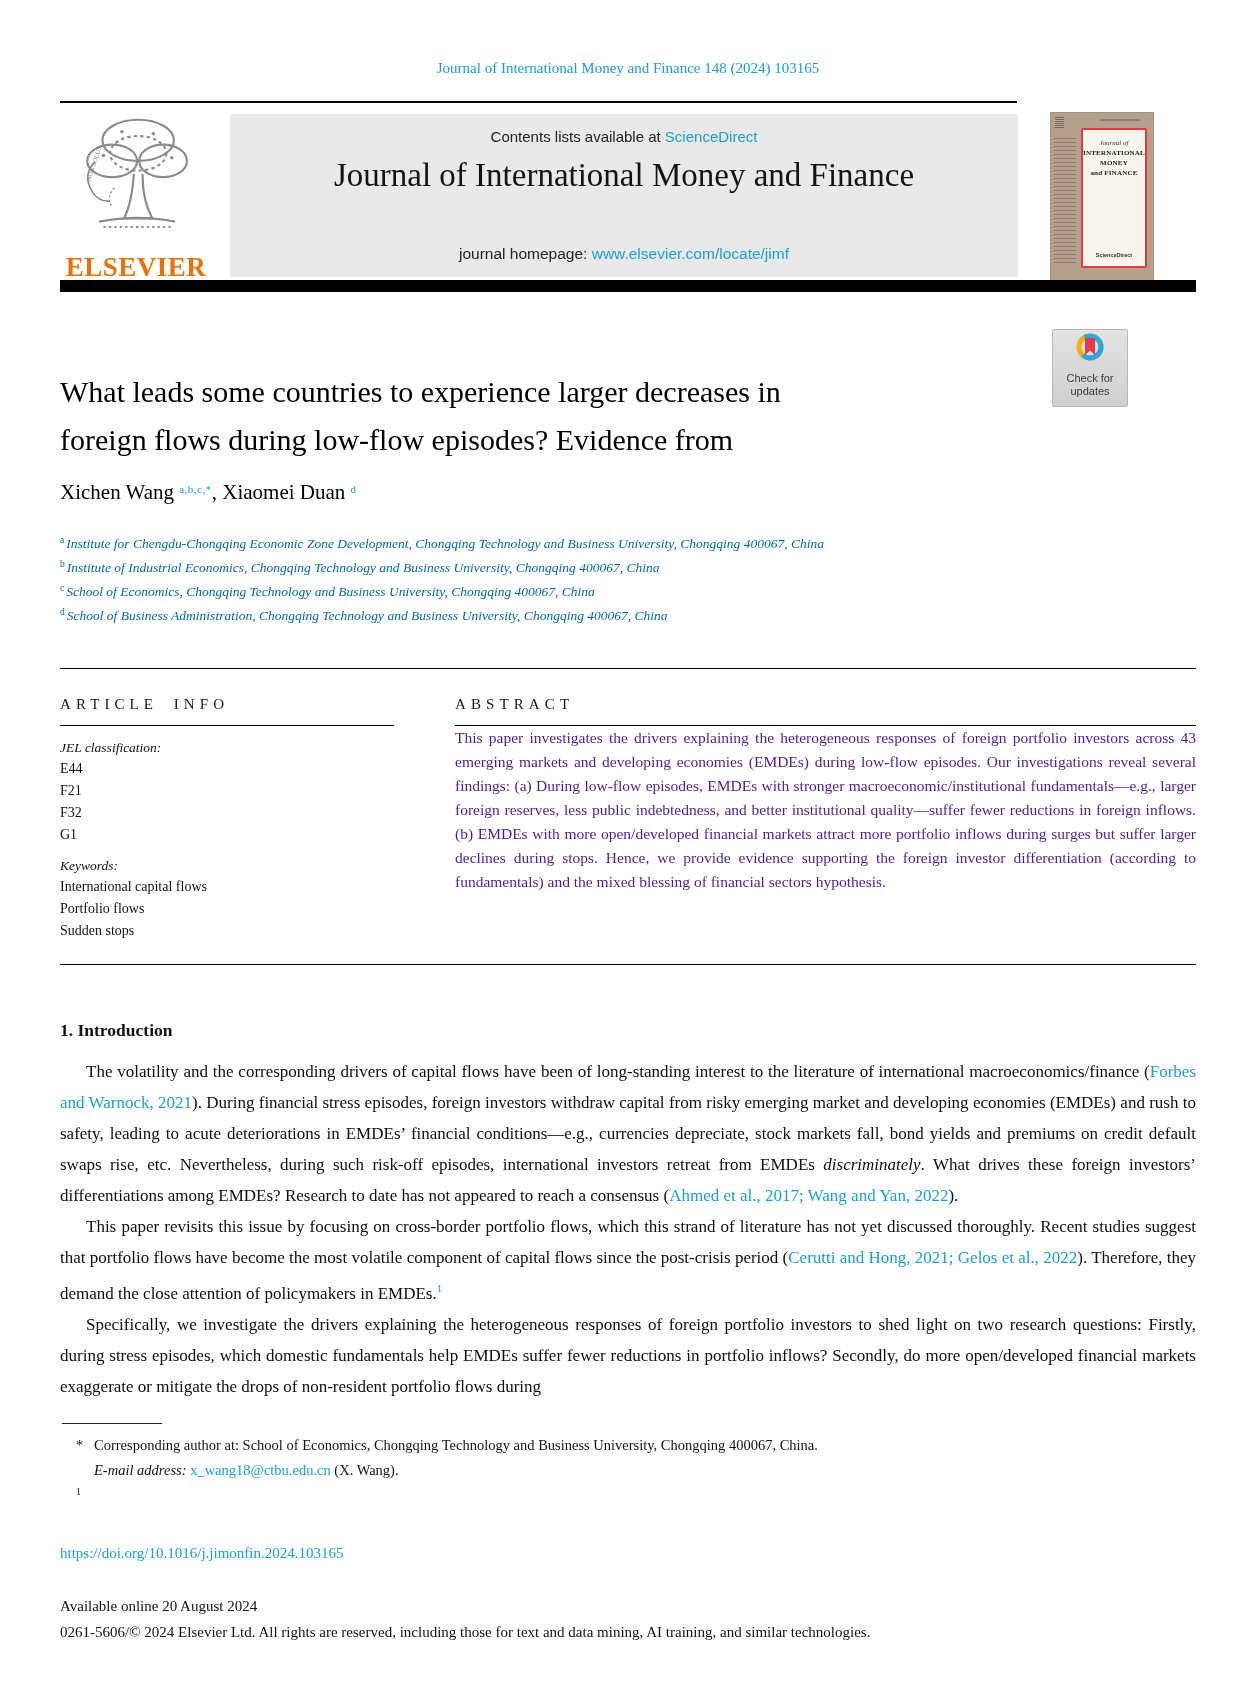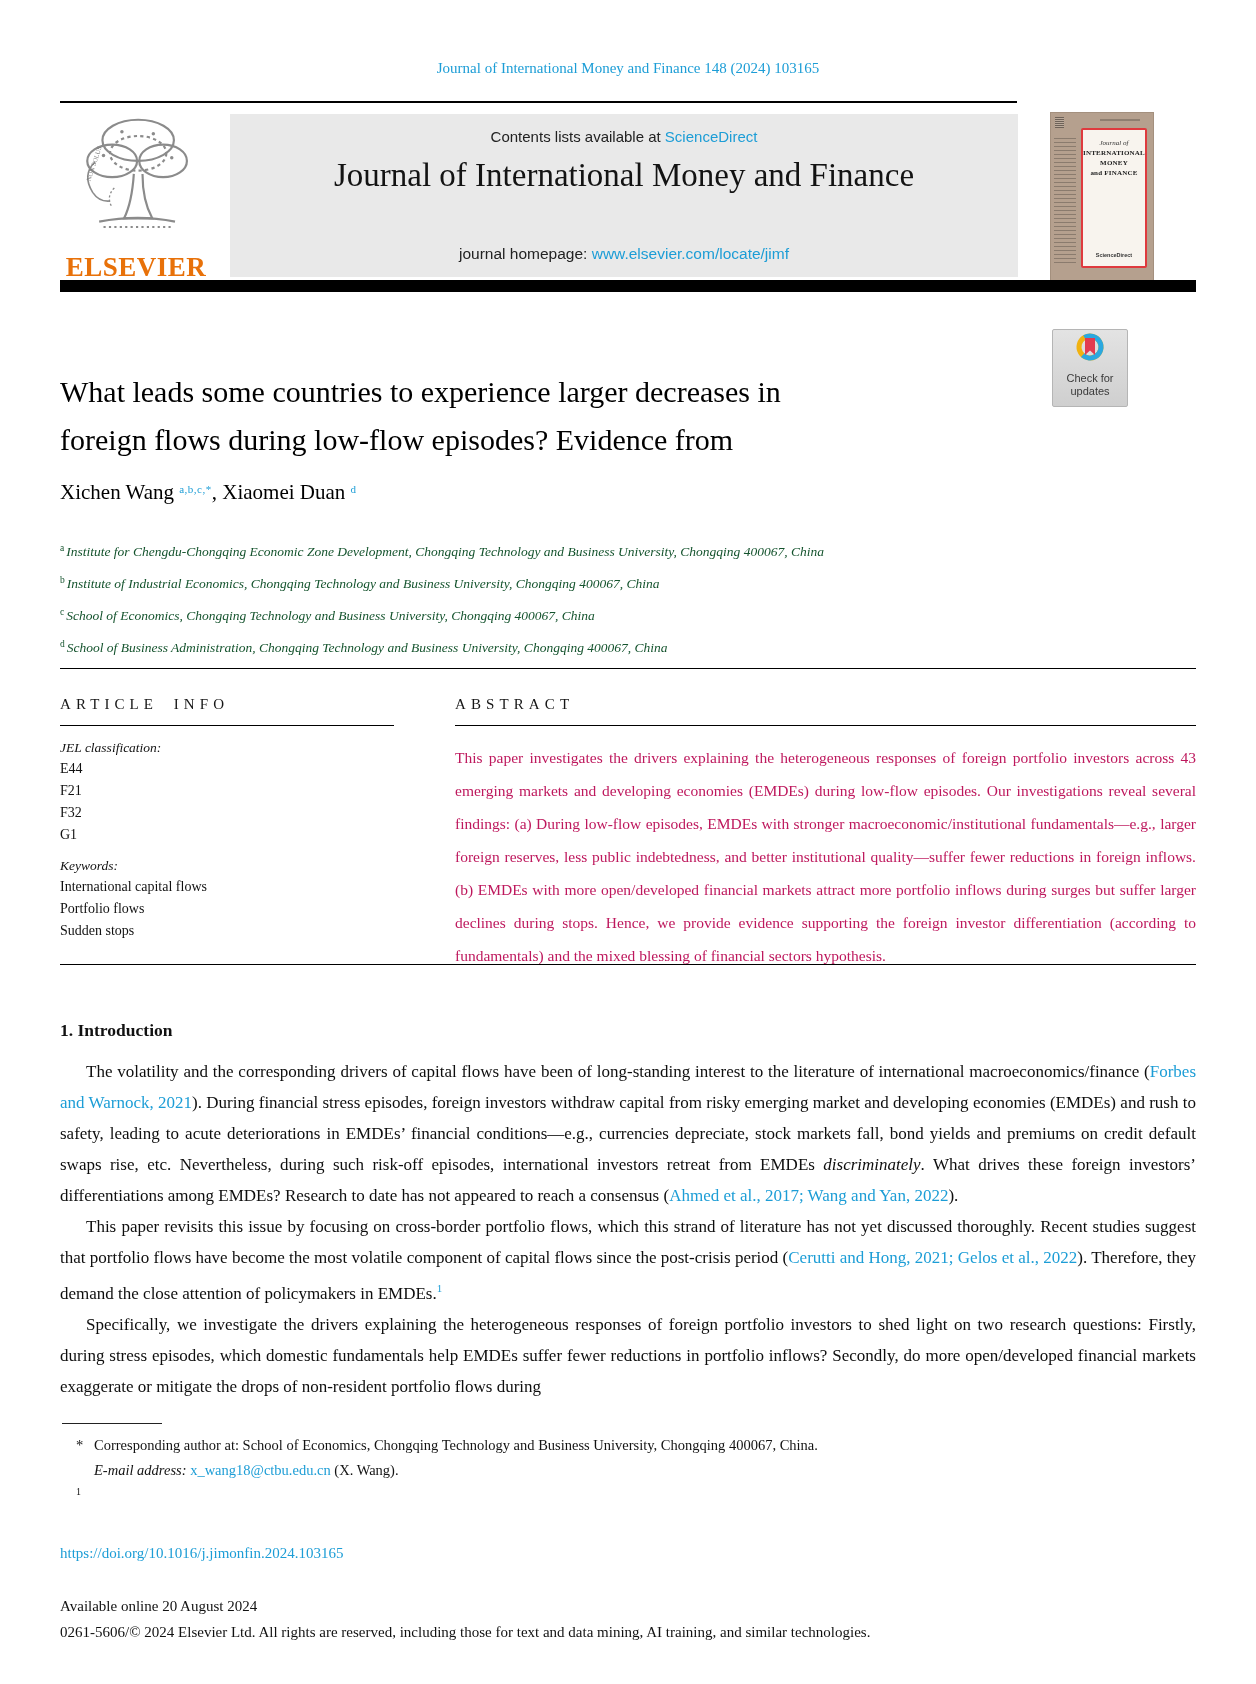--- a/index.html
+++ b/index.html
@@ -55,33 +55,33 @@
   
   .badge{left:1052px;top:329px;width:76px;height:78px;background:linear-gradient(#e3e3e3,#cfcfcf);
     border:1px solid #b5b5b5;border-radius:2px;text-align:center;cursor:pointer;}
   .badge-text{font-family:"Liberation Sans",sans-serif;font-size:11px;color:#3a3a3a;line-height:13px;}
 
   
   .title{left:60px;top:341px;width:880px;font-size:30px;line-height:48px;color:#000;margin-top:27px;}
   .authors{left:60px;top:480px;font-size:21px;color:#000;}
   .authors sup{font-size:11px;color:var(--accent);vertical-align:6px;letter-spacing:.5px;}
   .affils{left:60px;top:530px;width:1136px;font-size:13.5px;line-height:21px;}
-  .affil-row{font-style:italic;color:#14532d;margin-top:8px;}
+  .affil-row{font-style:italic;color:#0369a1;}
   .affil-row sup{font-style:normal;font-size:9.5px;vertical-align:5px;margin-right:2px;}
 
   
   .col-head{font-size:15px;letter-spacing:.34em;word-spacing:.45em;color:#151515;}
   .col-rule{height:1px;background:#000;margin-top:12px;}
   .info-col{left:60px;top:696px;width:334px;}
   .abs-col{left:455px;top:696px;width:741px;}
   .info-label{font-style:italic;font-size:13.5px;margin-top:14px;}
   .info-item{font-size:14px;line-height:22px;}
   .info-block{margin-top:2px;}
   .kw-label{margin-top:12px;}
-  .abs-text{margin-top:15px;font-size:15.5px;line-height:33px;text-align:justify;color:#be185d;}
+  .abs-text{font-size:15.5px;line-height:24px;text-align:justify;color:#4c1d95;}
 
   
   .intro-head{left:60px;top:1020px;font-size:17.5px;font-weight:bold;}
   .intro-body{left:60px;top:1056px;width:1136px;font-size:17px;line-height:31px;text-align:justify;color:#0e0e0e;}
   .intro-body p{text-indent:26px;}
   .intro-body .fnref{color:var(--accent);font-size:11px;vertical-align:7px;}
   .em{font-style:italic;}
 
   
   .footnotes{left:60px;top:1433px;width:1136px;font-size:14.5px;line-height:25px;color:#131313;}

